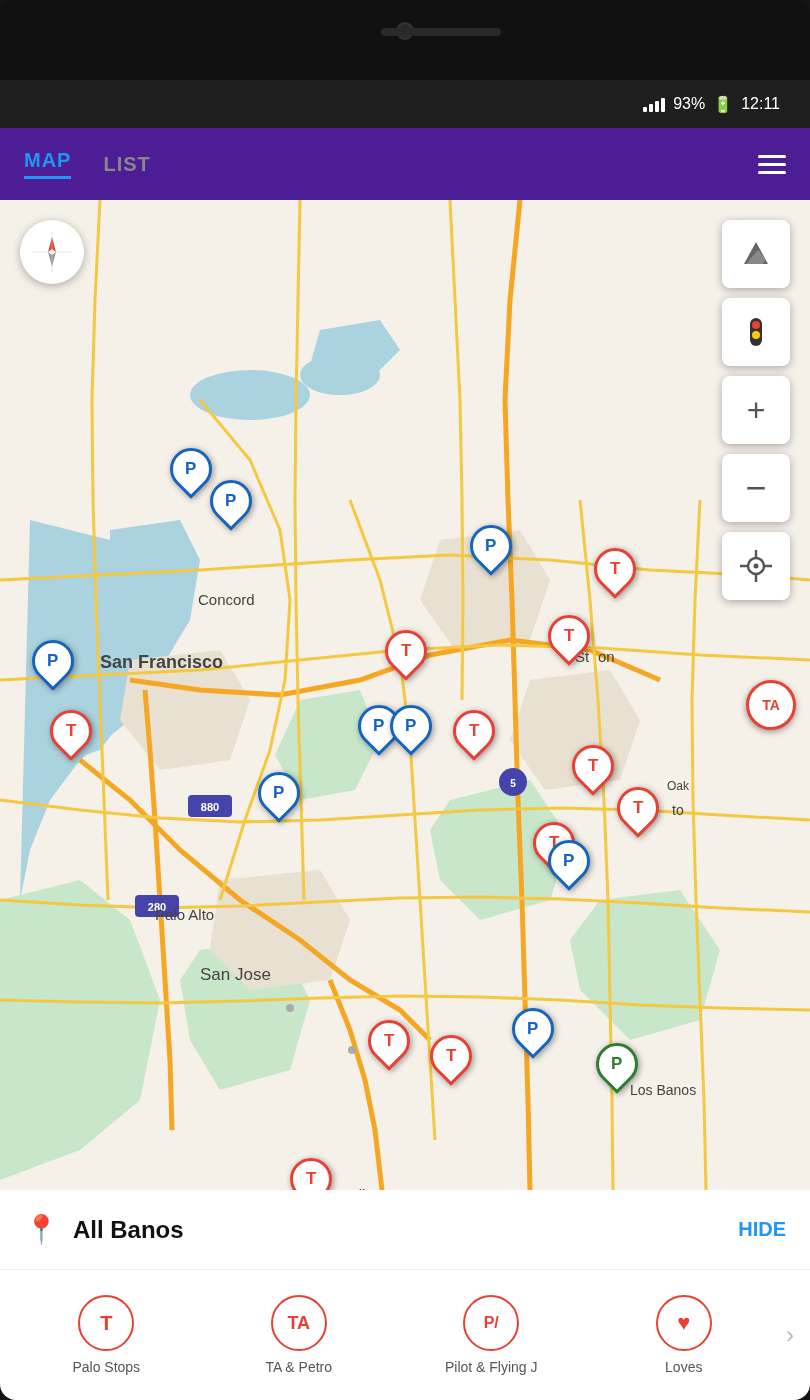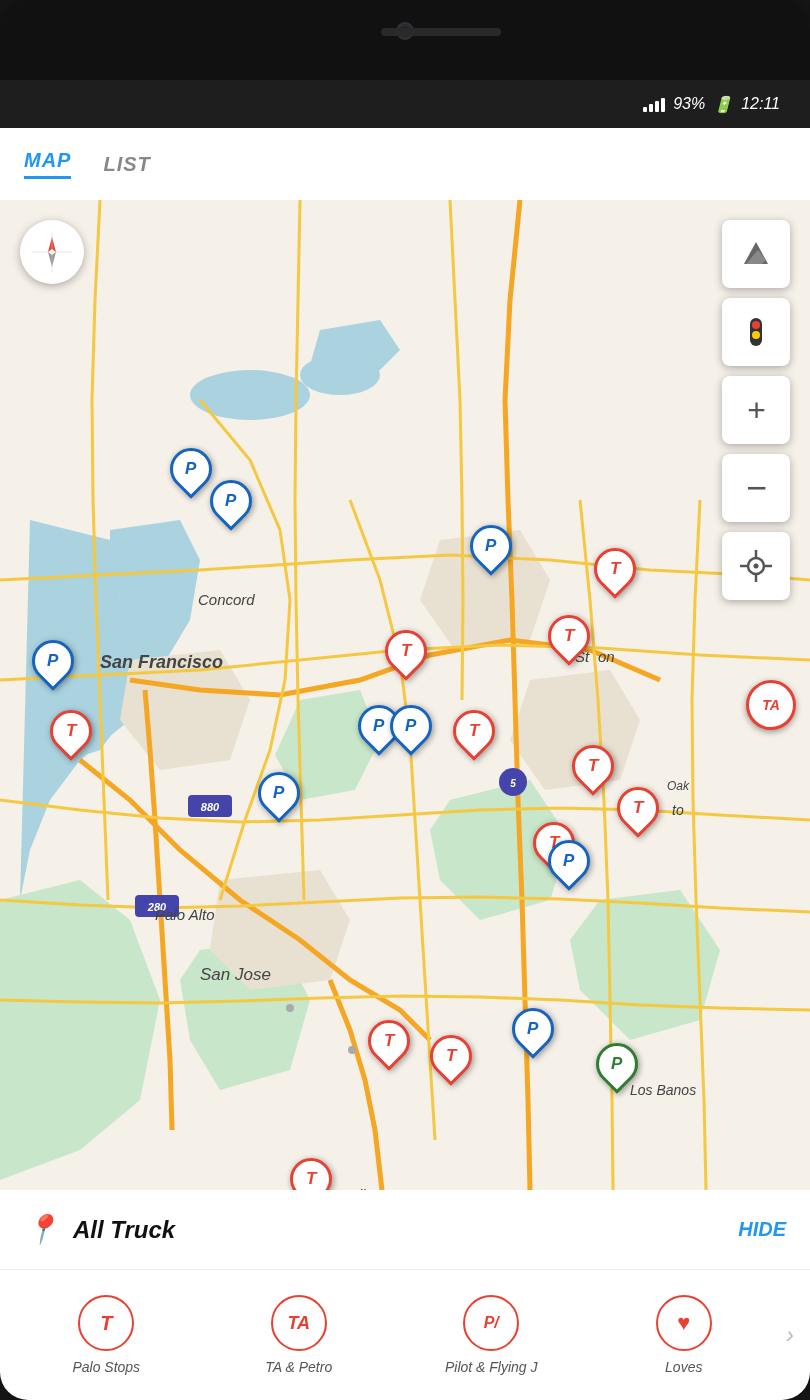--- a/index.html
+++ b/index.html
@@ -10,25 +10,24 @@
       justify-content: center;
       align-items: center;
       min-height: 100vh;
       font-family: 'Arial', sans-serif;
     }
 
     .phone-frame {
       width: 810px;
       height: 1400px;
       background: #1c1c1c;
-      border-radius: 28px;
+      border-radius: 16px;
       position: relative;
       overflow: hidden;
       box-shadow: 0 0 60px rgba(0,0,0,0.8);
-      font-style: italic;
     }
 
     
     .phone-top {
       width: 100%;
       height: 80px;
       background: #111;
       display: flex;
       align-items: center;
       justify-content: center;
@@ -95,21 +94,21 @@
     }
     .battery-icon {
       display: inline-flex;
       align-items: center;
       color: white;
       font-size: 16px;
     }
 
     
     .app-header {
-      background: #ffffff;
+      background: #4c1d95;
       height: 72px;
       display: flex;
       align-items: center;
       padding: 0 24px;
       gap: 32px;
     }
     .tab-map {
       color: #2196f3;
       font-size: 20px;
       font-weight: 700;
@@ -635,21 +634,21 @@
     <div class="marker gp-marker" style="top:843px;left:596px;">
       <div class="marker-pin">
           <span class="letter" style="color:#2e7d32;">P</span>
         </div>
     </div>
   </div>
 
   <div class="bottom-panel">
     <div class="all-places-bar">
       <span class="location-icon">📍</span>
-      <span class="all-places-label">All Truck</span>
+      <span class="all-places-label">All Banos</span>
       <span class="hide-btn">HIDE</span>
     </div>
 
     <div class="categories-row">
 
       <div class="category-item">
         <div class="cat-icon">
           <span class="icon-letter">T</span>
         </div>
         <span class="cat-label">Palo Stops</span>

